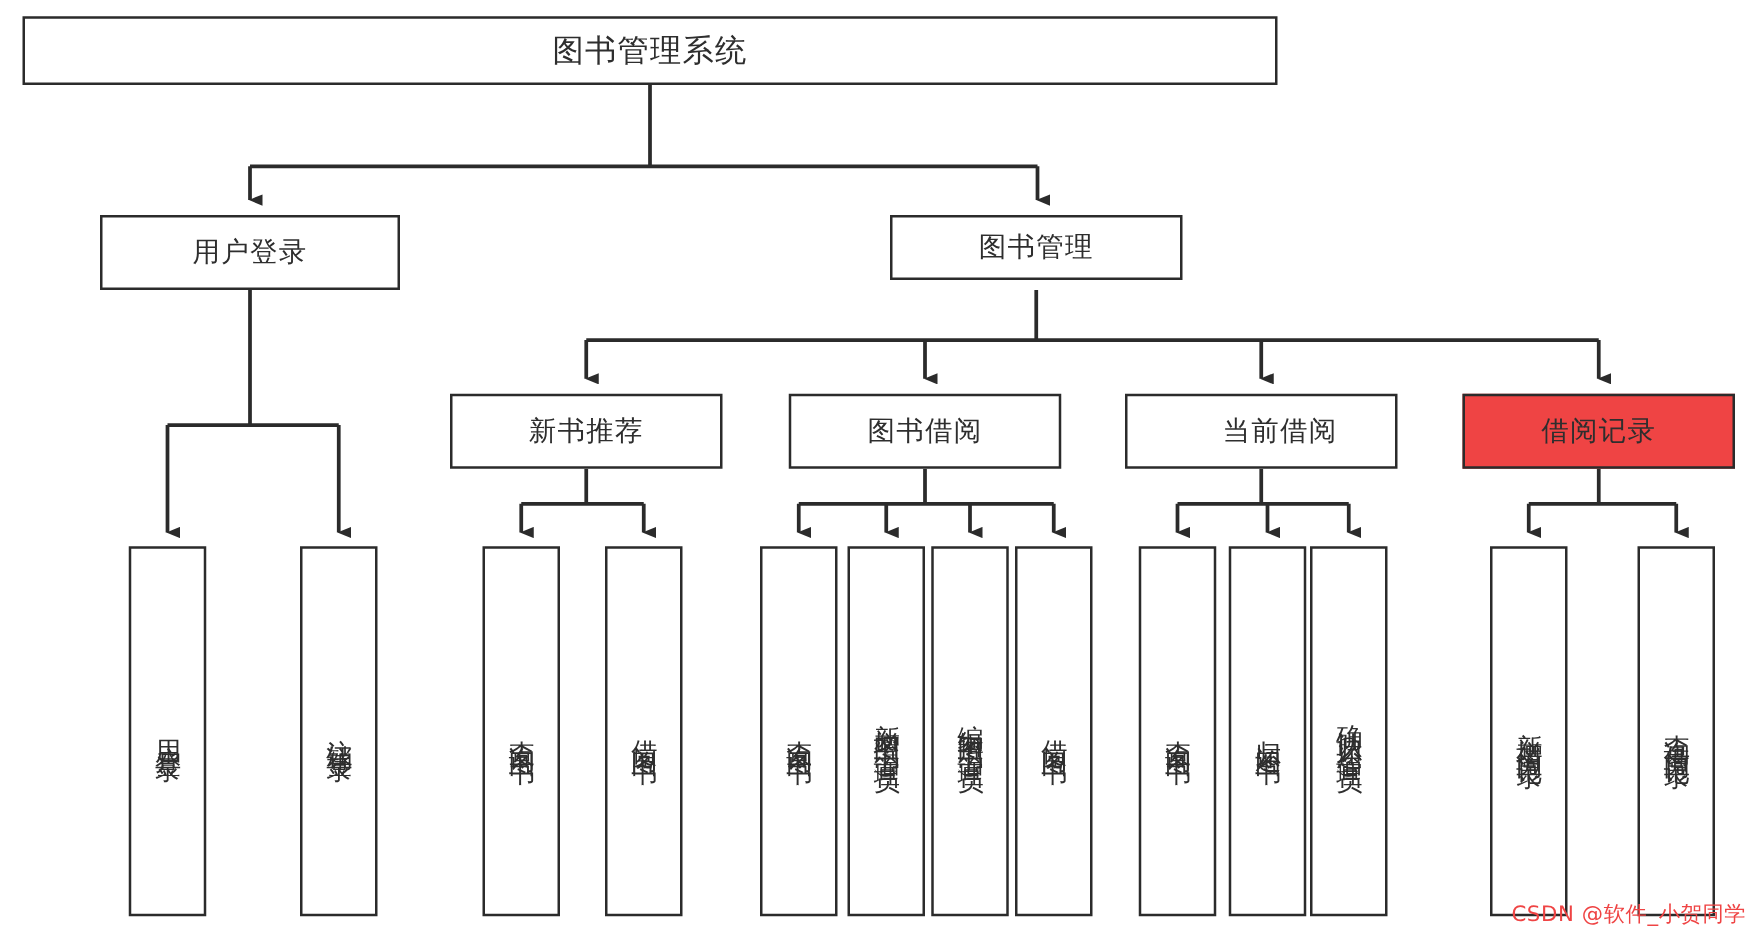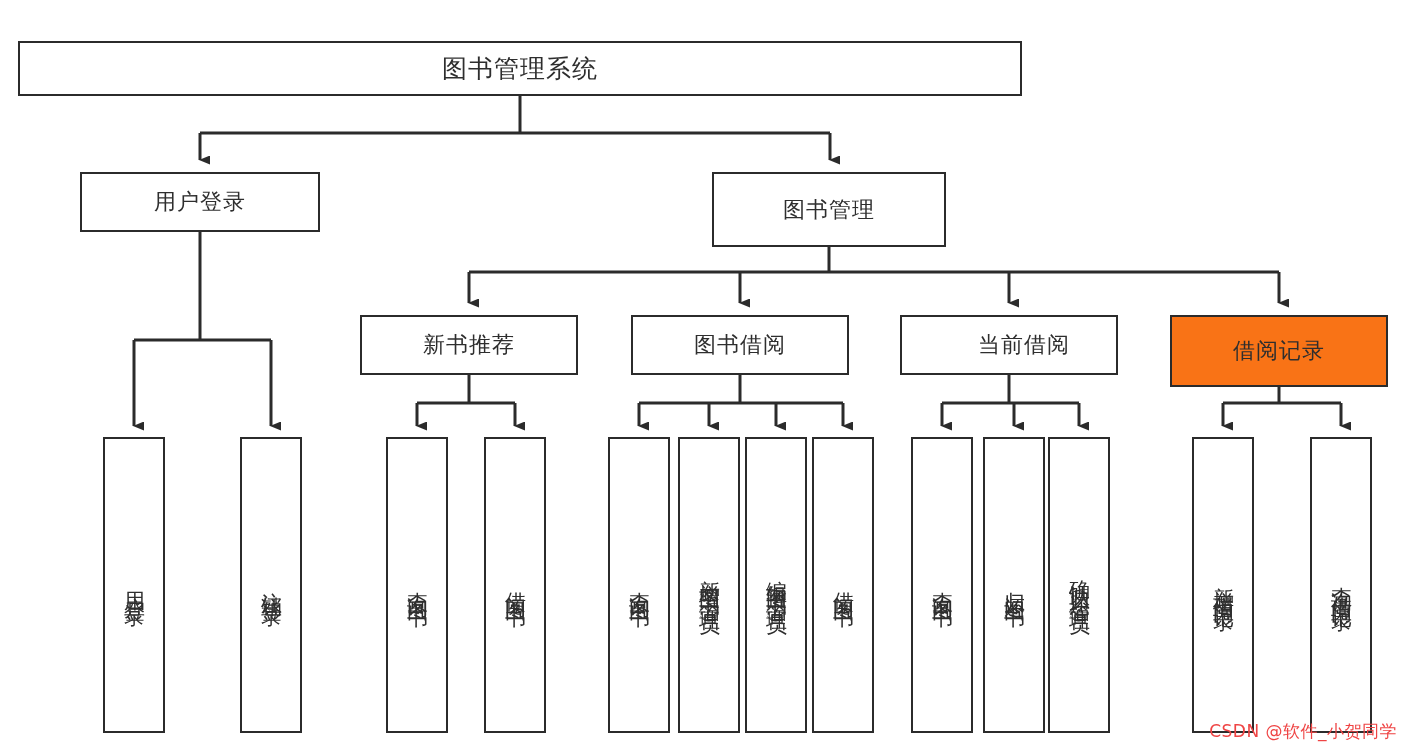--- a/index.html
+++ b/index.html
@@ -32,21 +32,20 @@
     border: 2.5px solid #2b2b2b;
     background: #ffffff;
     display: flex;
     align-items: center;
     justify-content: center;
     color: #2e2e2e;
   }
   .node.level-0 {
     font-size: 25px;
     letter-spacing: 1px;
-    margin-top: 28px;
   }
   .node.level-1 {
     font-size: 22px;
     letter-spacing: 1px;
   }
   .node.level-2 {
     font-size: 22px;
     letter-spacing: 1px;
   }
   .node.leaf {
@@ -131,34 +130,34 @@
     </g>
   </svg>
 
   <div class="node level-0" style="left: 18px; top: 13px; width: 1004px; height: 55px; border-color: rgb(43, 43, 43); background: rgb(255, 255, 255); color: rgb(46, 46, 46);">
     <span class="htext">图书管理系统</span>
   </div>
 
   <div class="node level-1" style="left: 80px; top: 172px; width: 240px; height: 60px; border-color: rgb(43, 43, 43); background: rgb(255, 255, 255); color: rgb(46, 46, 46);">
     <span class="htext">用户登录</span>
   </div>
-  <div class="node level-1" style="left: 712px; top: 172px; width: 234px; height: 75px; border-color: rgb(43, 43, 43); background: rgb(255, 255, 255); color: rgb(46, 46, 46);">
+  <div class="node level-1" style="left: 712px; top: 172px; width: 234px; height: 52px; border-color: rgb(43, 43, 43); background: rgb(255, 255, 255); color: rgb(46, 46, 46);">
     <span class="htext">图书管理</span>
   </div>
 
   <div class="node level-2" style="left: 631px; top: 315px; width: 218px; height: 60px; border-color: rgb(43, 43, 43); background: rgb(255, 255, 255); color: rgb(46, 46, 46);">
     <span class="htext">图书借阅</span>
   </div>
   <div class="node level-2" style="left: 360px; top: 315px; width: 218px; height: 60px; border-color: rgb(43, 43, 43); background: rgb(255, 255, 255); color: rgb(46, 46, 46);">
     <span class="htext">新书推荐</span>
   </div>
   <div class="node level-2" style="left: 900px; top: 315px; width: 218px; height: 60px; border-color: rgb(43, 43, 43); background: rgb(255, 255, 255); color: rgb(46, 46, 46); padding-left: 30px;">
     <span class="htext">当前借阅</span>
   </div>
-  <div class="node level-2" style="left: 1170px; top: 315px; width: 218px; height: 72px; border-color: rgb(43, 43, 43); background: #f97316; color: rgb(46, 46, 46);">
+  <div class="node level-2" style="left: 1170px; top: 315px; width: 218px; height: 60px; border-color: rgb(43, 43, 43); background: #ef4444; color: rgb(46, 46, 46);">
     <span class="htext">借阅记录</span>
   </div>
 
   <div class="node leaf" style="left: 103px; top: 437px; width: 62px; height: 296px; border-color: rgb(43, 43, 43); background: rgb(255, 255, 255); color: rgb(46, 46, 46);">
     <span class="vtext">用户登录</span>
   </div>
   <div class="node leaf" style="left: 240px; top: 437px; width: 62px; height: 296px; border-color: rgb(43, 43, 43); background: rgb(255, 255, 255); color: rgb(46, 46, 46);">
     <span class="vtext">注销登录</span>
   </div>
   <div class="node leaf" style="left: 386px; top: 437px; width: 62px; height: 296px; border-color: rgb(43, 43, 43); background: rgb(255, 255, 255); color: rgb(46, 46, 46);">

